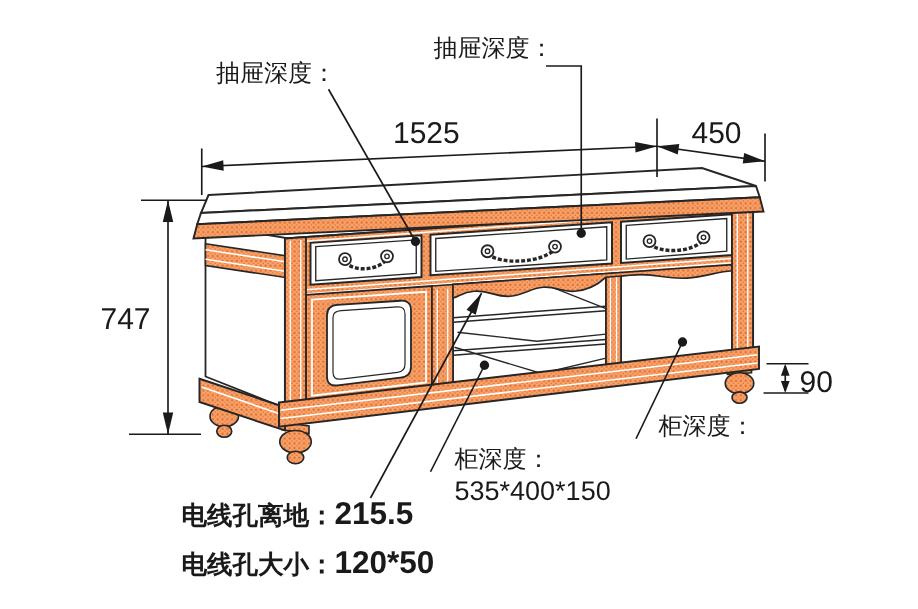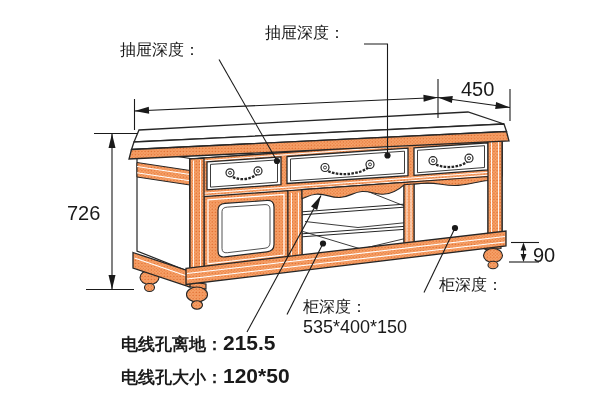--- a/index.html
+++ b/index.html
@@ -1,21 +1,21 @@
 <!DOCTYPE html>
 <html><head>
 <meta charset="utf-8">
 <style>
   html,body{margin:0;padding:0;background:#ffffff;}
   .stage{
     position:relative;width:612px;height:406px;background:#fff;overflow:hidden;
     font-family:"Liberation Sans", sans-serif;color:#1a1a1a;
   }
   .stage svg{position:absolute;left:0;top:0;}
-  .callout{position:absolute;text-align:left;line-height:20px;white-space:nowrap;}
+  .callout{position:absolute;text-align:right;line-height:20px;white-space:nowrap;}
   .callout .t{font-size:16px;display:block;}
   .callout .v{font-size:18px;display:block;}
   .callout.left-align{text-align:left;}
   .dimnum{position:absolute;font-size:20px;white-space:nowrap;}
   .wireline{position:absolute;white-space:nowrap;font-weight:bold;}
   .wireline .t{font-size:17px;}
   .wireline .v{font-size:21px;}
 </style>
 </head>
 <body>
@@ -196,22 +196,23 @@
 </svg>
 
 <div class="callout" style="left:120px;top:40px;width:104px;">
   <span class="t">抽屉深度：</span>
 </div>
 
 <div class="callout" style="left:265px;top:23px;width:104px;">
   <span class="t">抽屉深度：</span>
 </div>
 
+<div class="dimnum" style="left:262px;top:78px;">1525</div>
 <div class="dimnum" style="left:461px;top:78px;">450</div>
-<div class="dimnum" style="left:67px;top:202px;">726</div>
+<div class="dimnum" style="left:67px;top:202px;">747</div>
 <div class="dimnum" style="left:533px;top:244px;">90</div>
 
 <div class="callout left-align" style="left:439px;top:275px;">
   <span class="t">柜深度：</span>
 </div>
 
 <div class="callout left-align" style="left:303px;top:297px;">
   <span class="t">柜深度：</span>
   <span class="v">535*400*150</span>
 </div>

